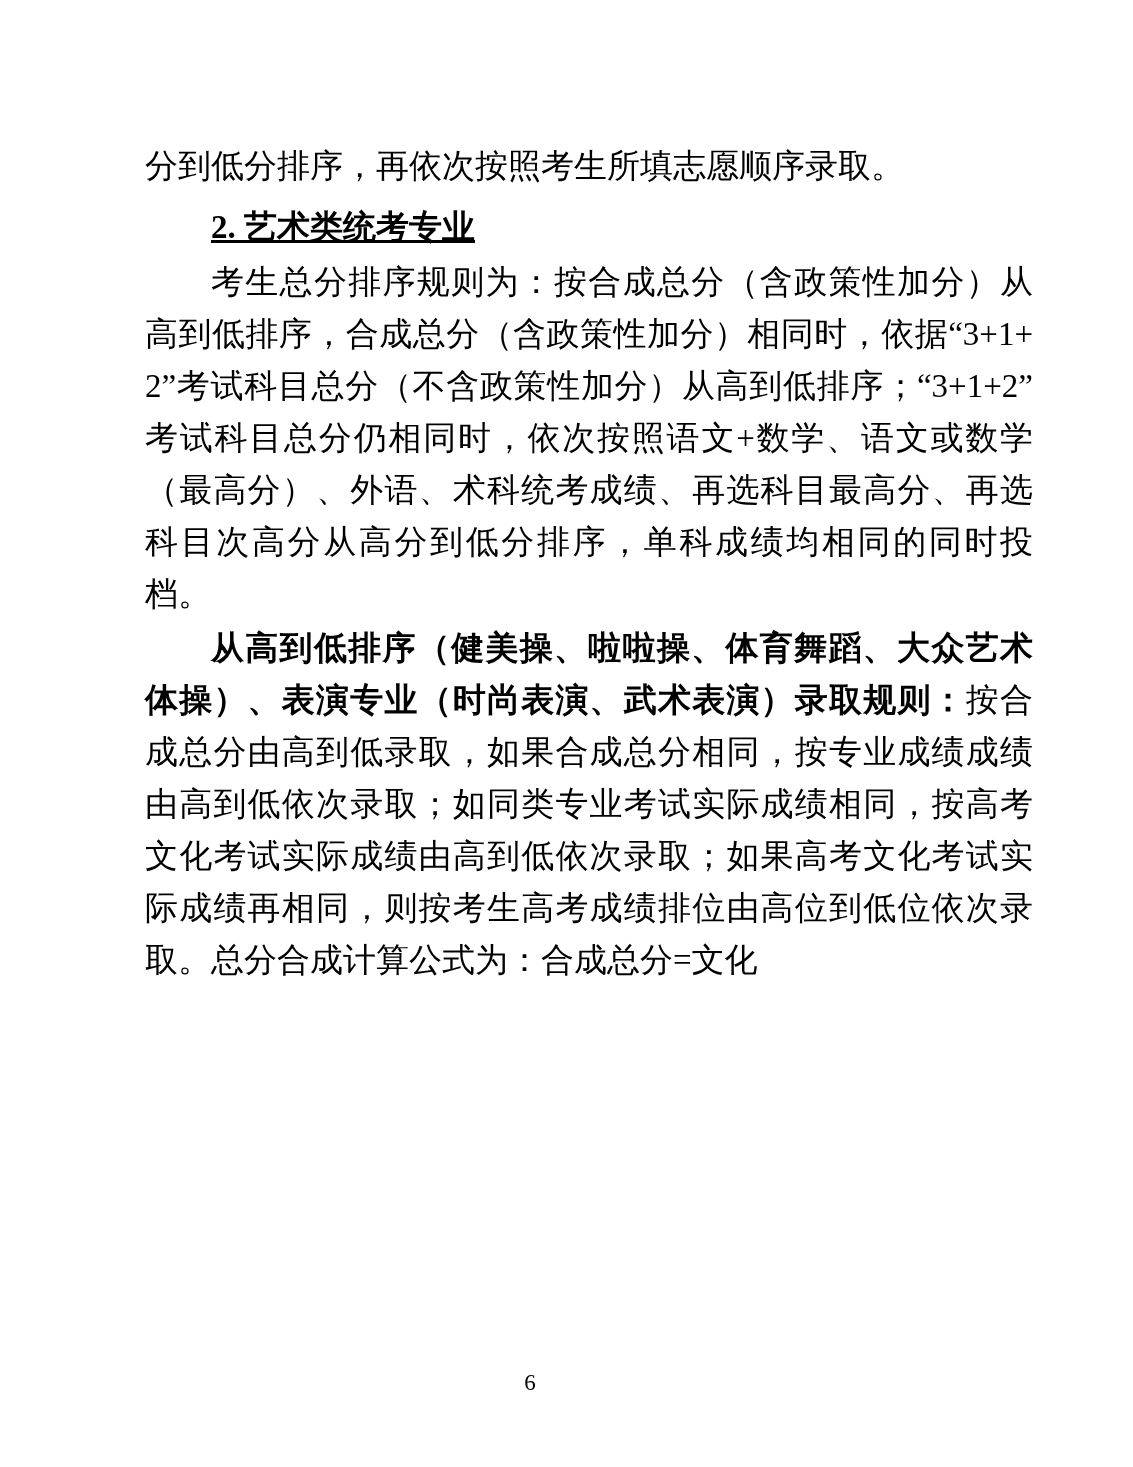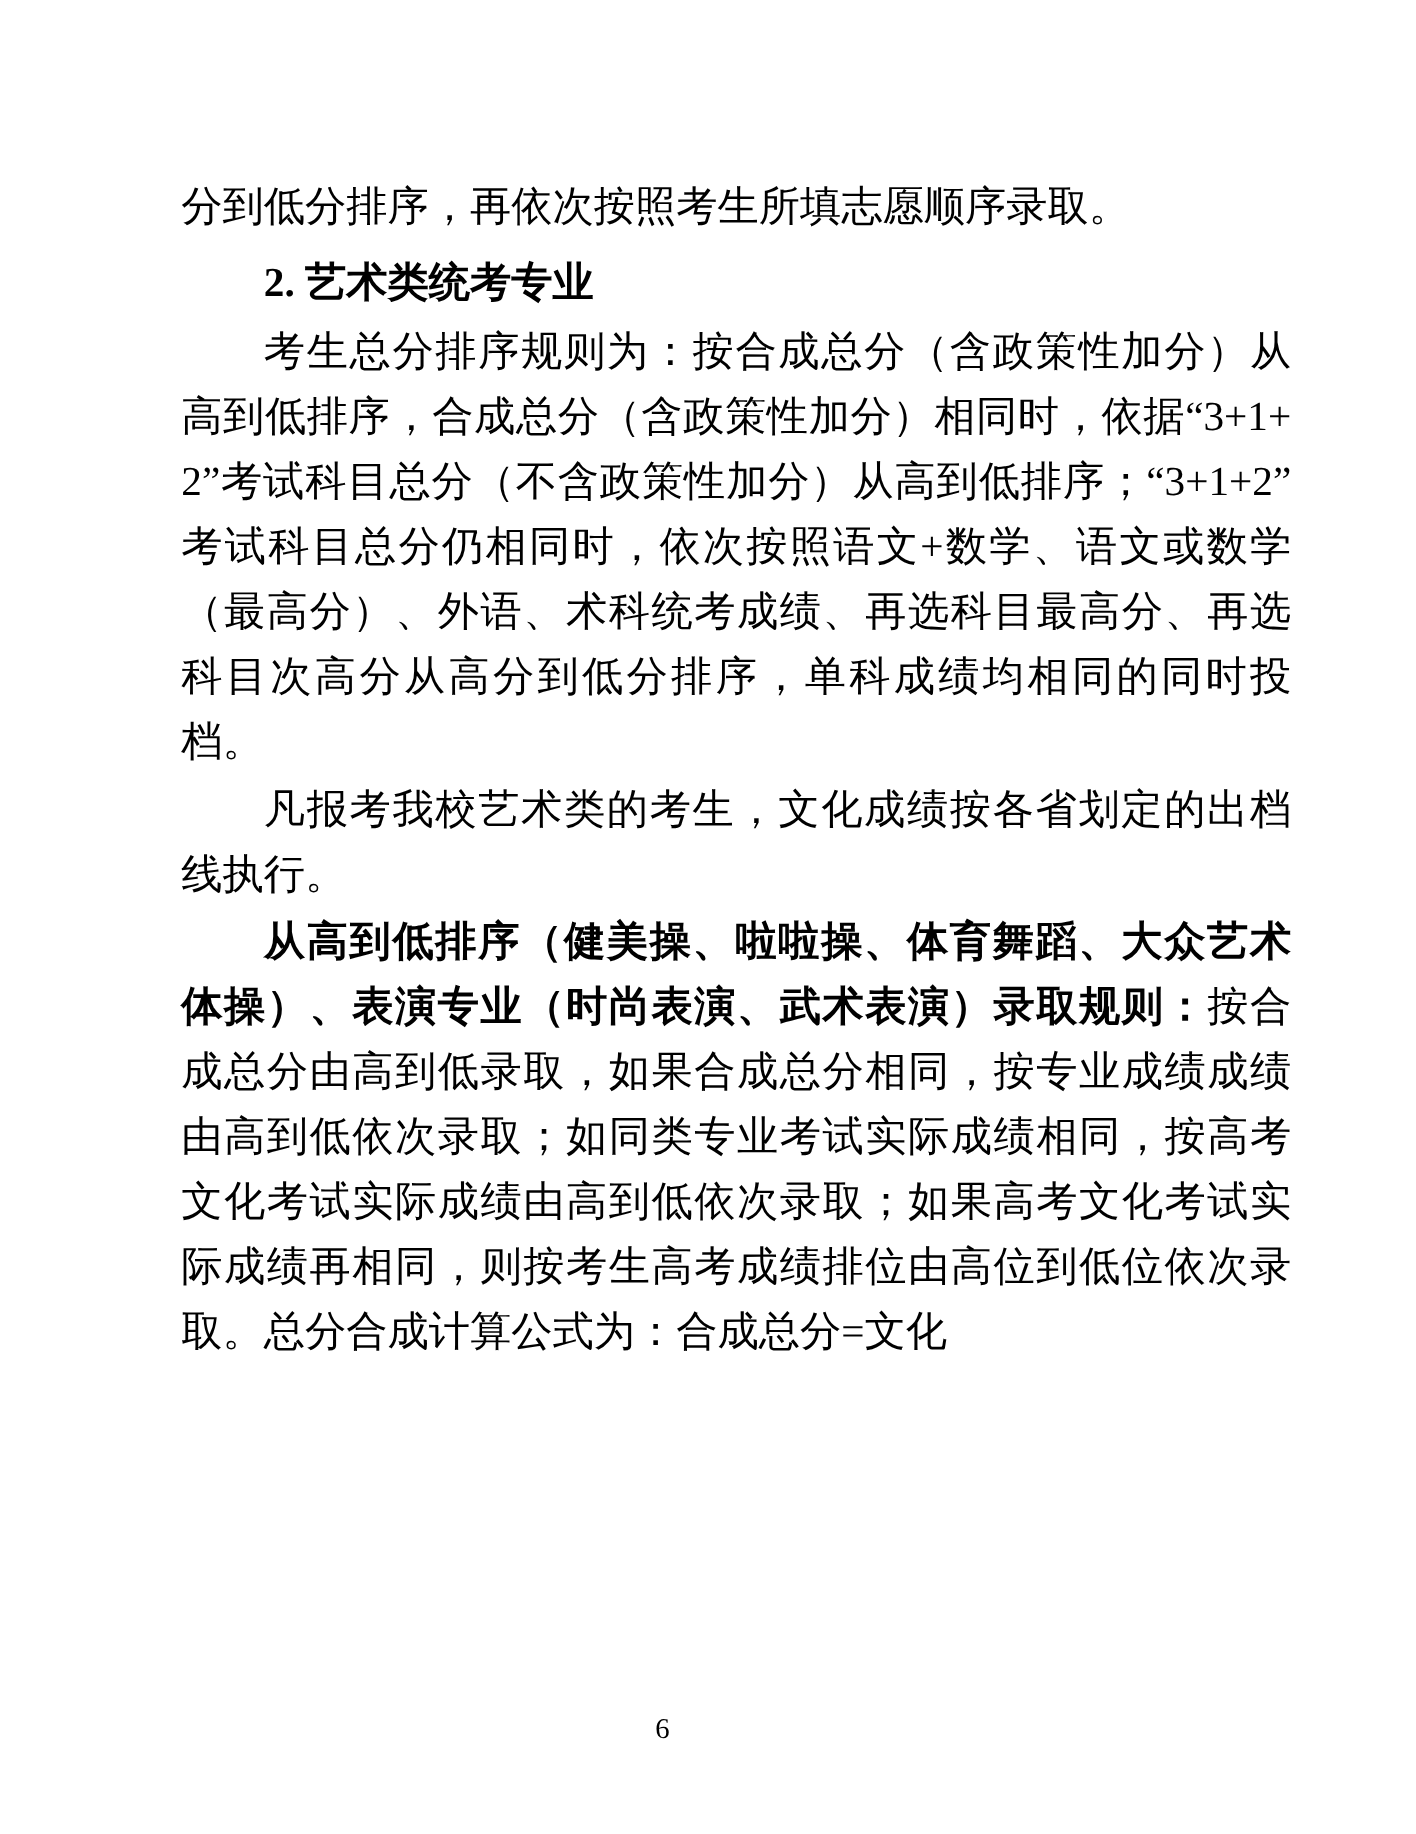--- a/index.html
+++ b/index.html
@@ -30,20 +30,21 @@
     text-justify: inter-character;
     word-break: break-all;
   }
   .para.indent {
     text-indent: 2em;
   }
   .para.heading {
     font-weight: bold;
     text-align: left;
     margin: 9px 0 3px 0;
+    text-decoration: underline;
   }
   .para.body + .para.body {
     margin-top: 2px;
   }
   .run { font-weight: normal; }
   .run.bold { font-weight: bold; }
   .footer {
     position: absolute;
     left: 0;
     right: 0;
@@ -55,17 +56,16 @@
   }
 </style>
 </head>
 <body>
 
 <div class="page">
   <div class="content">
       <p class="para body"><span class="run">分到低分排序，再依次按照考生所填志愿顺序录取。</span></p>
       <p class="para heading indent"><span class="run bold">2. 艺术类统考专业</span></p>
       <p class="para body indent"><span class="run">考生总分排序规则为：按合成总分（含政策性加分）从高到低排序，合成总分（含政策性加分）相同时，依据“3+1+2”考试科目总分（不含政策性加分）从高到低排序；“3+1+2”考试科目总分仍相同时，依次按照语文+数学、语文或数学（最高分）、外语、术科统考成绩、再选科目最高分、再选科目次高分从高分到低分排序，单科成绩均相同的同时投档。</span></p>
-      <p class="para body indent"><span class="run">凡报考我校艺术类的考生，文化成绩按各省划定的出档线执行。</span></p>
       <p class="para body indent"><span class="run bold">从高到低排序（健美操、啦啦操、体育舞蹈、大众艺术体操）、表演专业（时尚表演、武术表演）录取规则：</span><span class="run">按合成总分由高到低录取，如果合成总分相同，按专业成绩成绩由高到低依次录取；如同类专业考试实际成绩相同，按高考文化考试实际成绩由高到低依次录取；如果高考文化考试实际成绩再相同，则按考生高考成绩排位由高位到低位依次录取。总分合成计算公式为：合成总分=文化</span></p>
     </div>
   <div class="footer">6</div>
 </div>
 
 </body></html>

